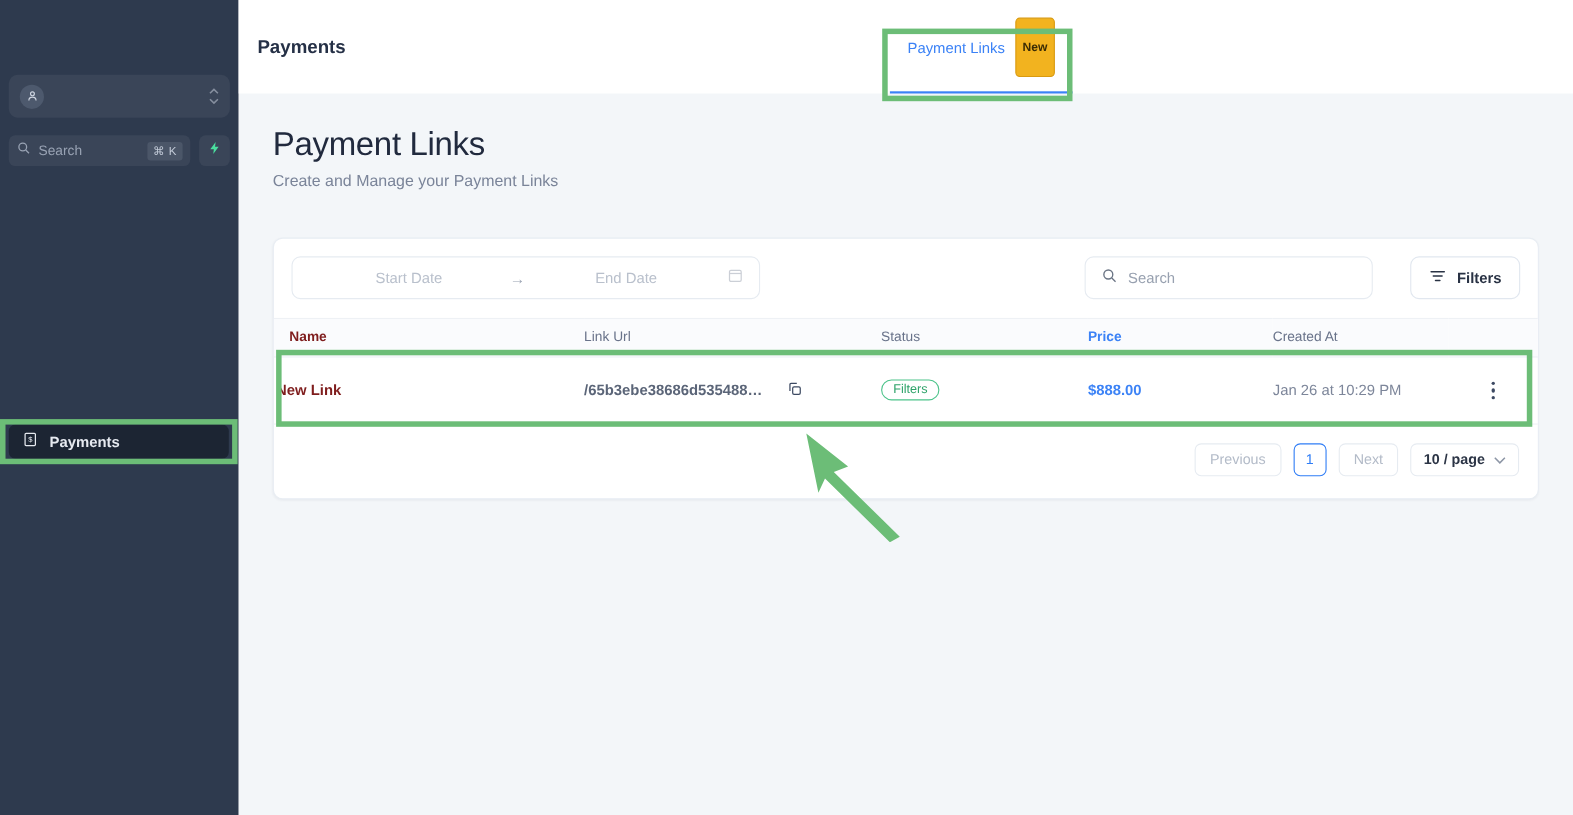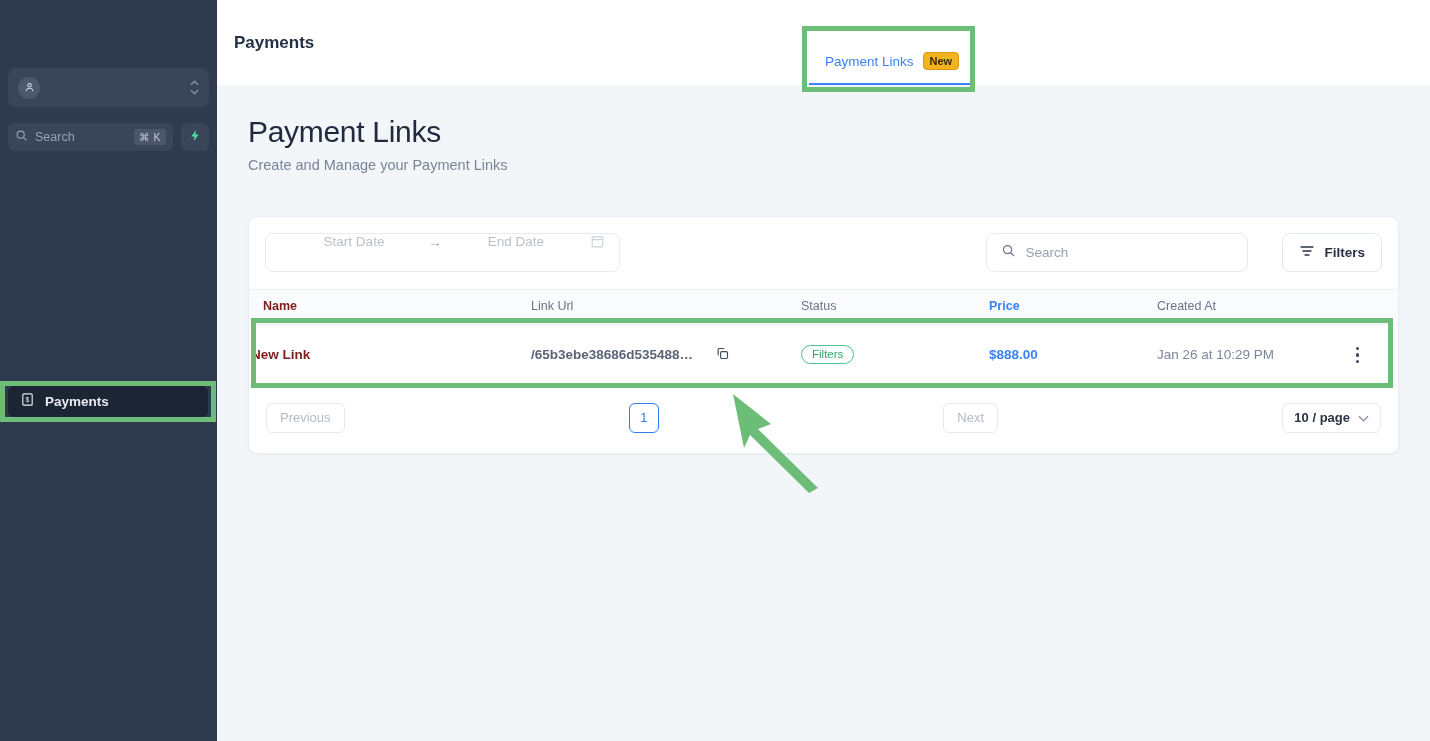--- a/index.html
+++ b/index.html
@@ -77,21 +77,21 @@
   .tabs { position: absolute; left: 592px; bottom: 0; display: flex; }
   .tab {
     display: flex; align-items: center; gap: 9px;
     padding: 0 16px 13px 16px;
     border-bottom: 2px solid #3b82f6;
   }
   .tab-label { color: #3b82f6; font-size: 13.5px; }
   .new-badge {
     background: #f2b31f; color: #3a2c05;
     font-size: 11px; font-weight: 700;
-    border-radius: 4px; padding: 2px 6px;
+    border-radius: 4px; padding: 20px 6px;
     border: 1px solid #d99a10;
   }
 
   .content { padding: 30px 31px 0 31px; }
   .page-head { display: flex; align-items: flex-start; }
   .page-title { font-size: 30px; color: #212a3e; font-weight: 400; letter-spacing: -.3px; }
   .page-sub { font-size: 14.5px; color: #7a8499; margin-top: 8px; }
   .create-btn {
     margin-left: auto; margin-top: 13px;
     background: #1a62f0; color: #fff;
@@ -106,23 +106,23 @@
     background: #fff;
     border: 1px solid #e8edf3;
     border-radius: 9px;
     box-shadow: 0 1px 2px rgba(16,24,40,.04);
   }
   .card-toolbar {
     display: flex; align-items: center;
     padding: 16px 16px 17px 16px;
   }
   .daterange {
-    width: 355px; height: 39px;
+    width: 426px; height: 39px;
     border: 1px solid #e6ebf1; border-radius: 8px;
-    display: flex; align-items: flex-start;
+    display: flex; align-items: center;
     padding: 0 14px;
   }
   .dr-ph { color: #b9c0cc; font-size: 13.5px; }
   .dr-start { width: 185px; text-align: center; }
   .dr-end { width: 185px; text-align: center; }
   .dr-arrow { color: #9aa3b2; font-size: 14px; }
   .dr-cal { margin-left: auto; opacity: .45; }
 
   .toolbar-right { margin-left: auto; display: flex; gap: 14px; align-items: center; }
   .tb-search {
@@ -165,21 +165,21 @@
     display: inline-block;
     border: 1px solid #4cc38a; color: #2fa36a;
     border-radius: 11px; font-size: 11.5px;
     padding: 2px 10px 3px 10px;
   }
   .created-text { color: #7d869a; line-height: 1.45; max-width: 112px; }
   .row-menu { display: flex; flex-direction: column; gap: 3px; align-items: center; cursor: pointer; }
   .row-menu i { width: 3.5px; height: 3.5px; background: #3c4962; border-radius: 50%; display: block; }
 
   .pagination {
-    display: flex; justify-content: space-between; align-items: center;
+    display: flex; justify-content: flex-end; align-items: center;
     gap: 11px; padding: 17px 17px 20px 17px;
   }
   .pg-btn {
     height: 30px; min-width: 30px; padding: 0 13px;
     border: 1px solid #e6ebf1; border-radius: 6px; background: #fff;
     font-size: 13px; color: #b3bbc8;
     display: flex; align-items: center; justify-content: center;
     cursor: pointer;
   }
   .pg-num {

